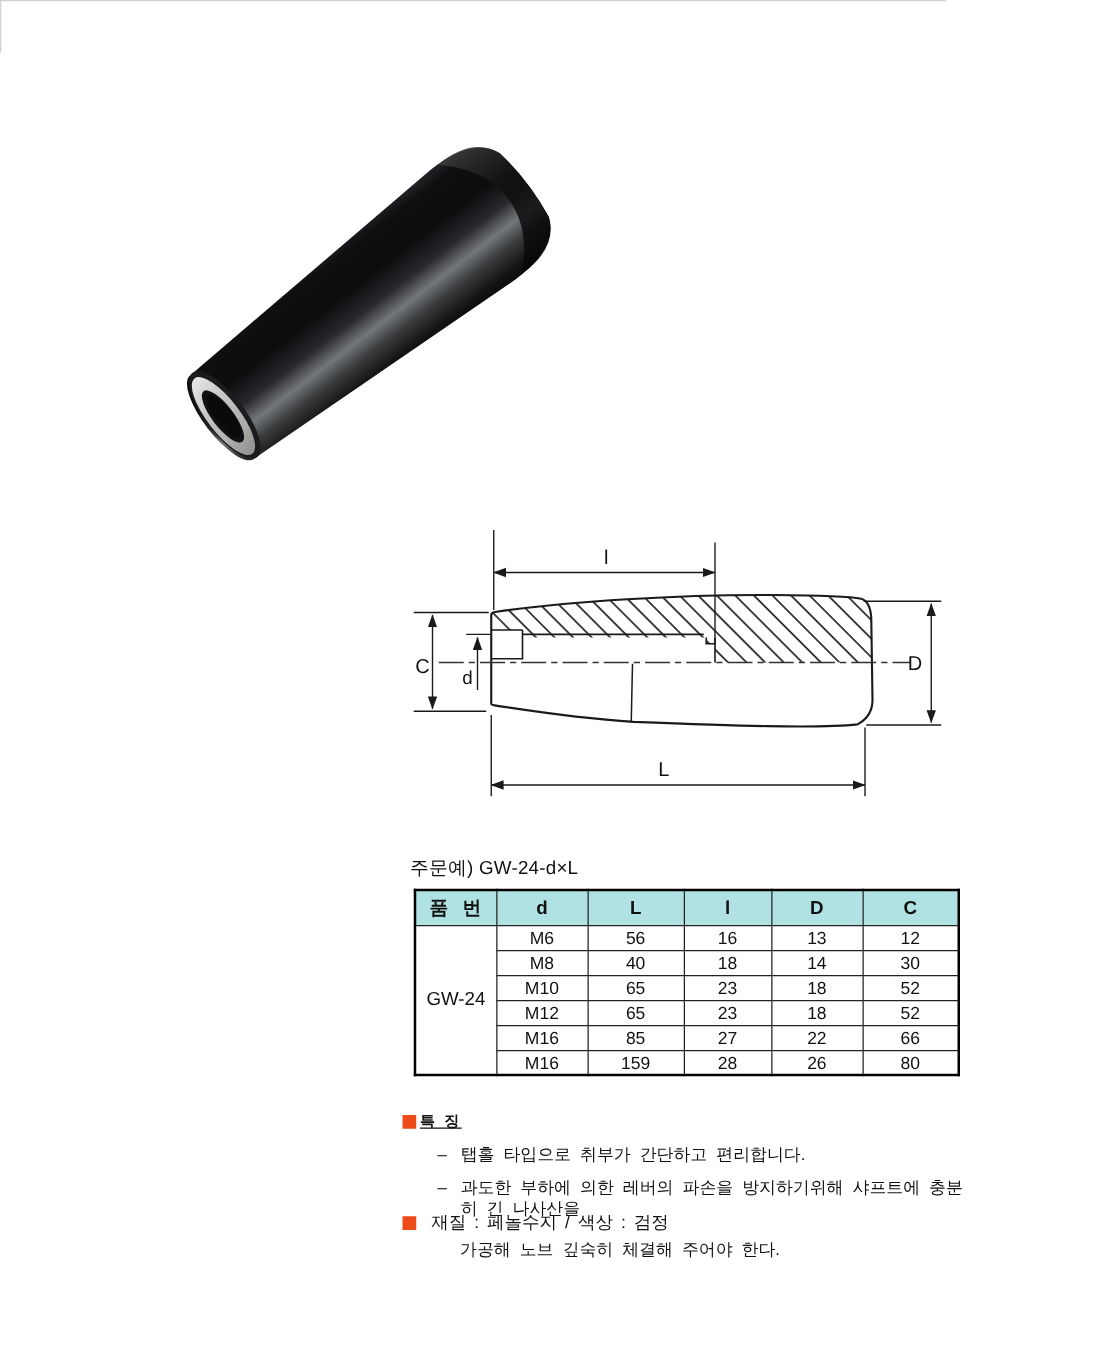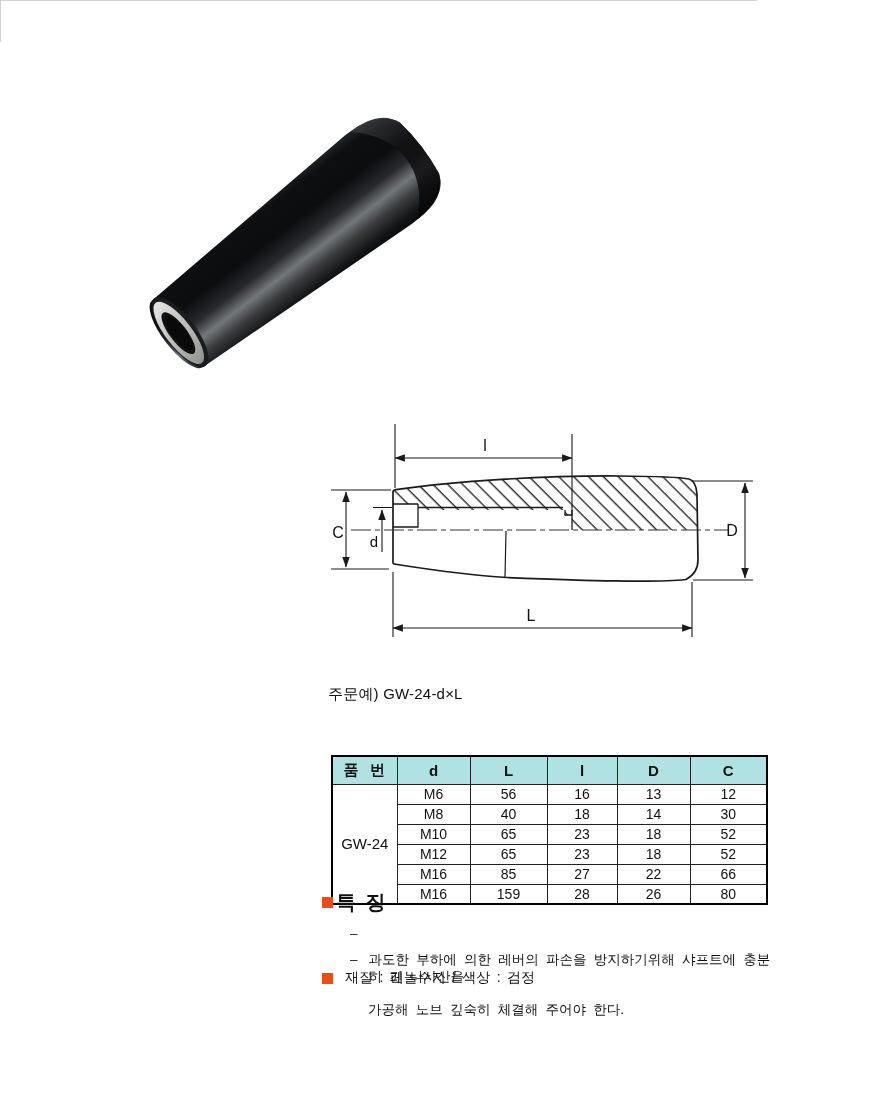--- a/index.html
+++ b/index.html
@@ -27,37 +27,36 @@
   .order-example {
     position:absolute; left:328px; top:685px;
     font-size:15px; letter-spacing:0.2px; color:var(--ink);
   }
 
   table.spec {
     position:absolute; left:331px; top:711px;
     width:435px; border-collapse:collapse; table-layout:fixed;
     font-size:14px; color:var(--ink);
     border:2px solid #000;
-    margin-top:44px;
   }
   table.spec th, table.spec td {
     border:1px solid #222; text-align:center; padding:0;
   }
   table.spec thead th {
     background:var(--table-header-bg);
     height:28px; font-size:15px; font-weight:600;
   }
   table.spec thead th.part-col { font-weight:700; white-space:pre; letter-spacing:1px; }
   table.spec tbody td { height:20px; font-weight:400; }
   table.spec td.model-cell { font-size:15px;text-align:center; }
 
   .features { position:absolute; left:322px; top:889px; width:455px; }
   .feat-title-row { display:flex; align-items:center; gap:3px; }
   .red-square { width:11px; height:11px; background:var(--accent); flex:0 0 auto; }
-  .feat-title { font-size:20px; font-weight:700; letter-spacing:2px; }
+  .feat-title { font-size:12px; font-weight:700; letter-spacing:2px;text-decoration:underline; }
   .bullet { display:flex; gap:11px; padding-left:28px; margin-top:9px;
             font-size:13.5px; word-spacing:3.5px; line-height:17px; }
   .bullet .dash { flex:0 0 auto; }
   .bullet-cont { padding-left:46px; margin-top:16px; font-size:13.5px;
                  word-spacing:3.5px; line-height:17px; }
 
   .material-row { position:absolute; left:322px; top:969px; display:flex;
                   align-items:center; gap:12px; font-size:14px; word-spacing:2.5px; }
 </style>
 </head>
@@ -249,20 +248,21 @@
   </tbody>
 </table>
 
 <div class="features">
   <div class="feat-title-row">
     <span class="red-square"></span>
     <span class="feat-title">특 징</span>
   </div>
   <div class="bullet">
     <span class="dash">–</span>
+    <span>탭홀 타입으로 취부가 간단하고 편리합니다.</span>
   </div>
   <div class="bullet">
     <span class="dash">–</span>
     <span>과도한 부하에 의한 레버의 파손을 방지하기위해 샤프트에 충분히 긴 나사산을</span>
   </div>
   <div class="bullet-cont">가공해 노브 깊숙히 체결해 주어야 한다.</div>
 </div>
 
 <div class="material-row">
   <span class="red-square"></span>

